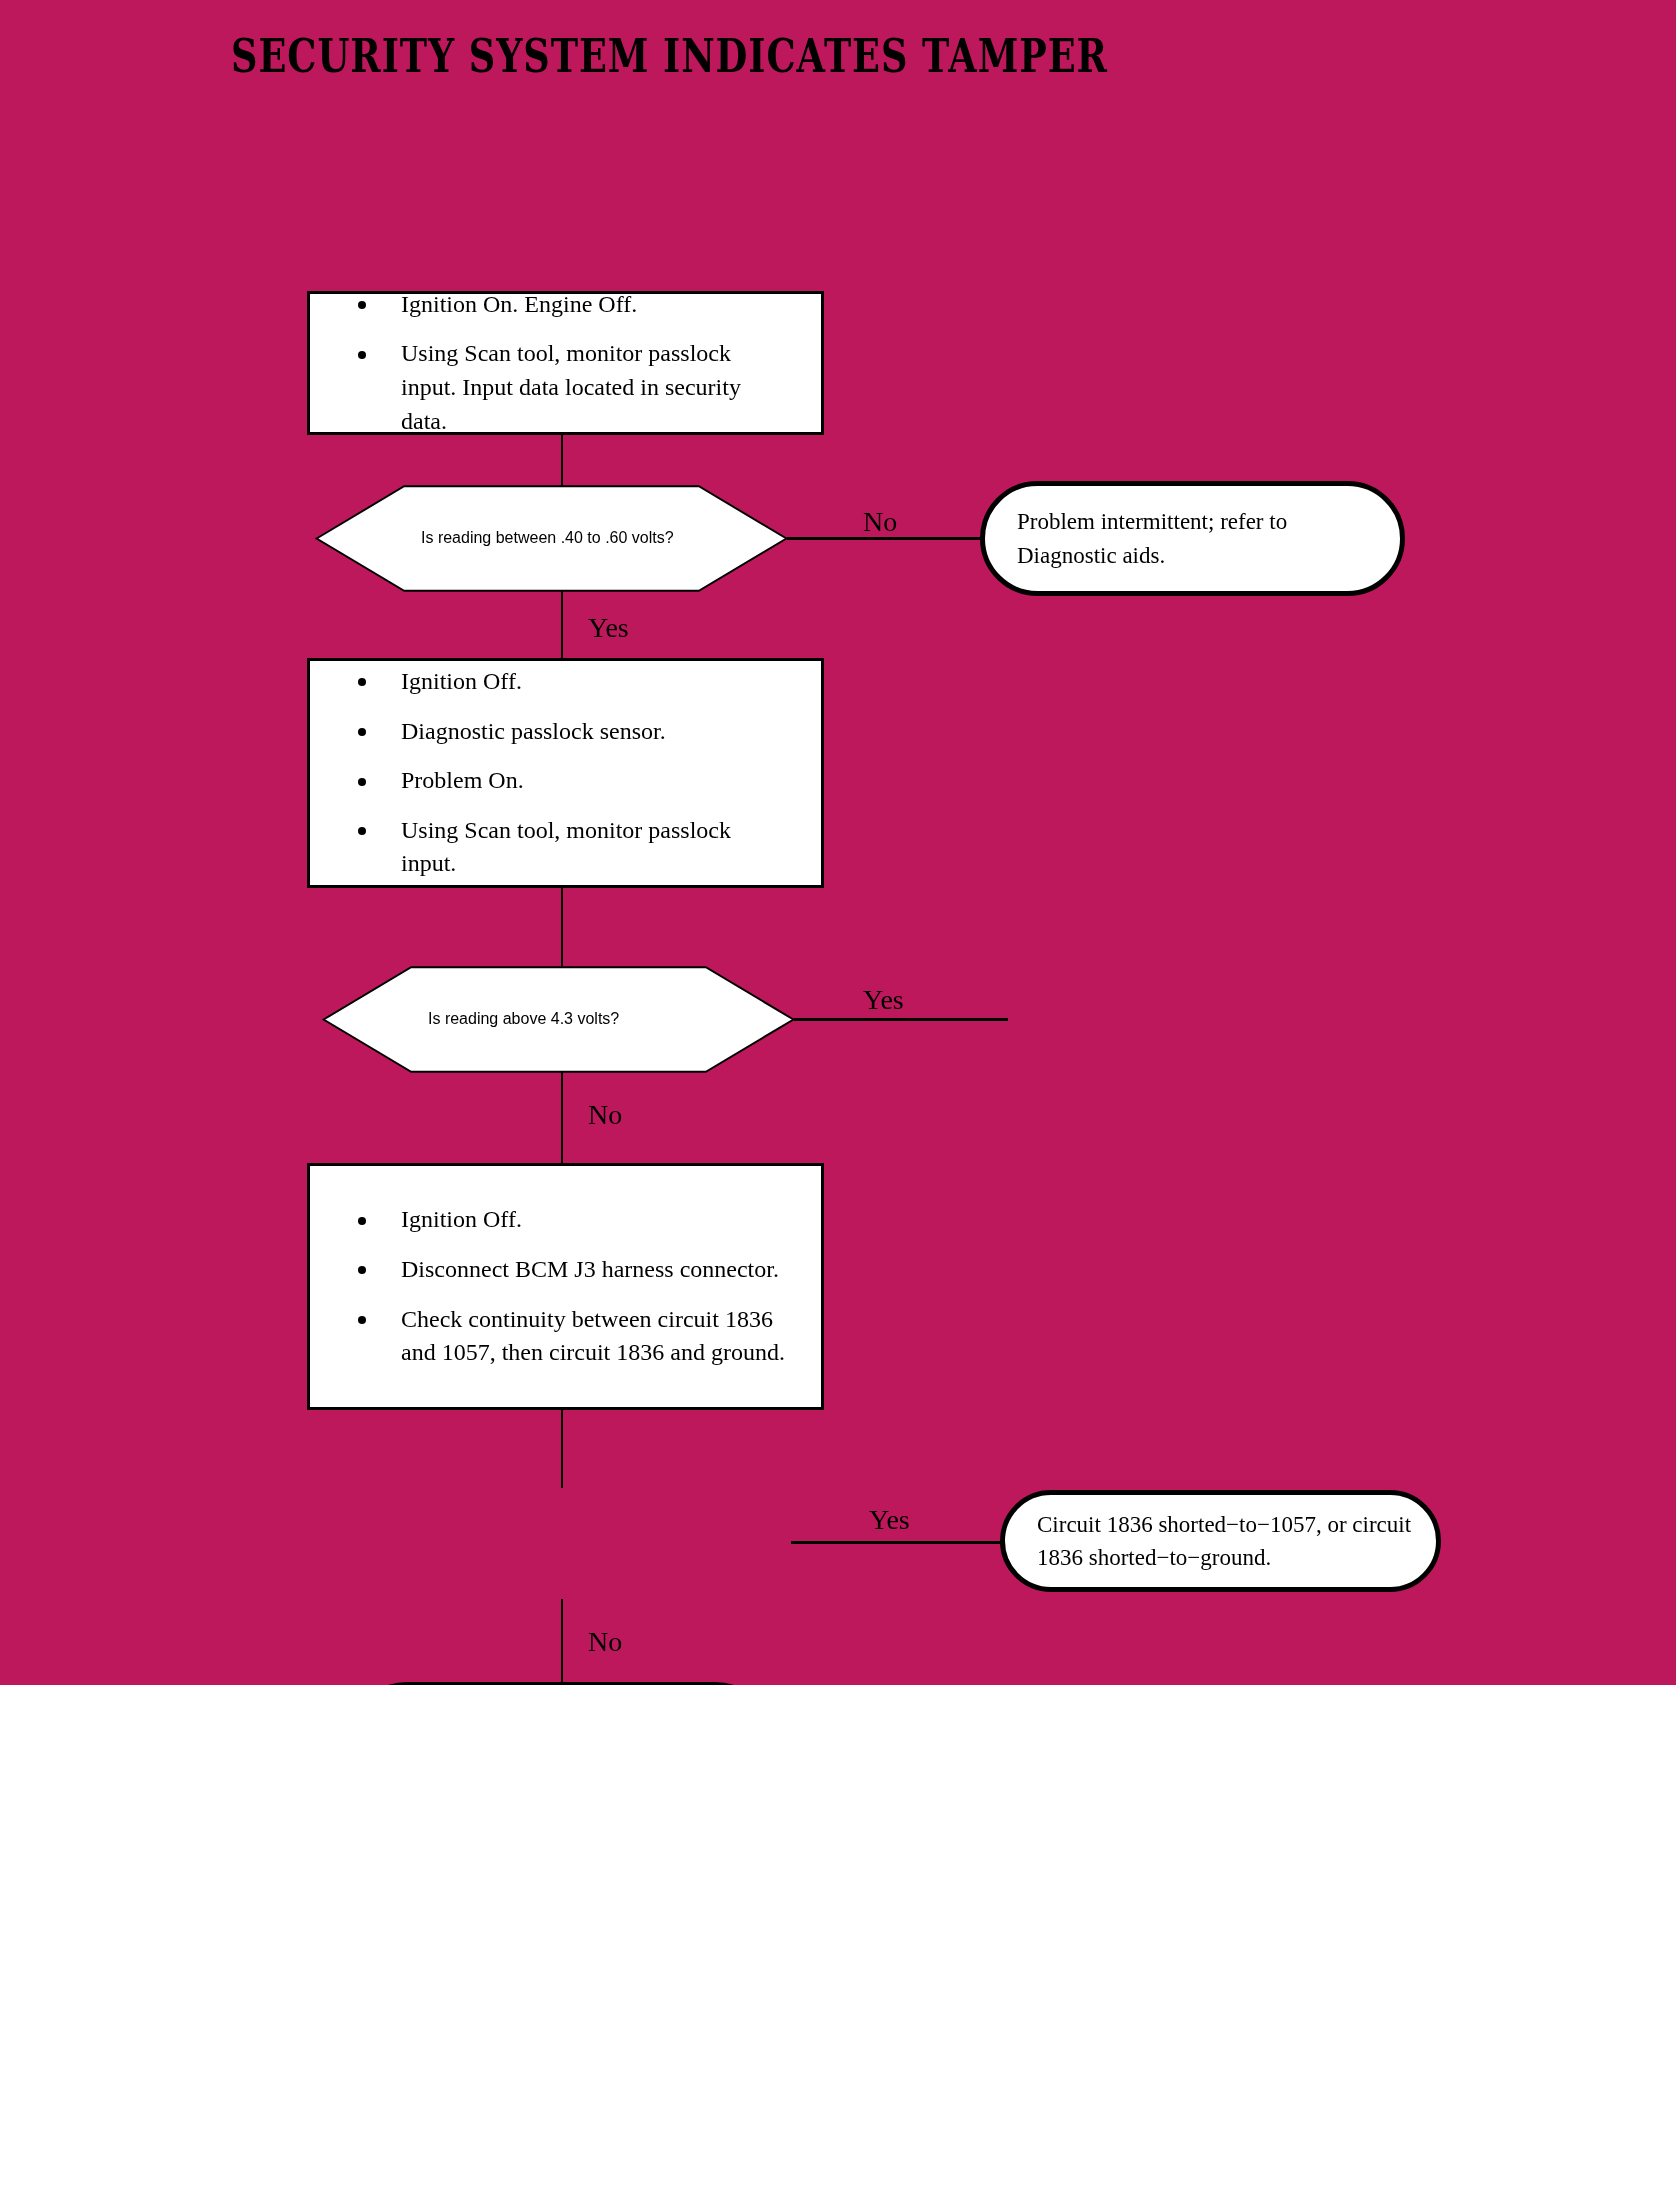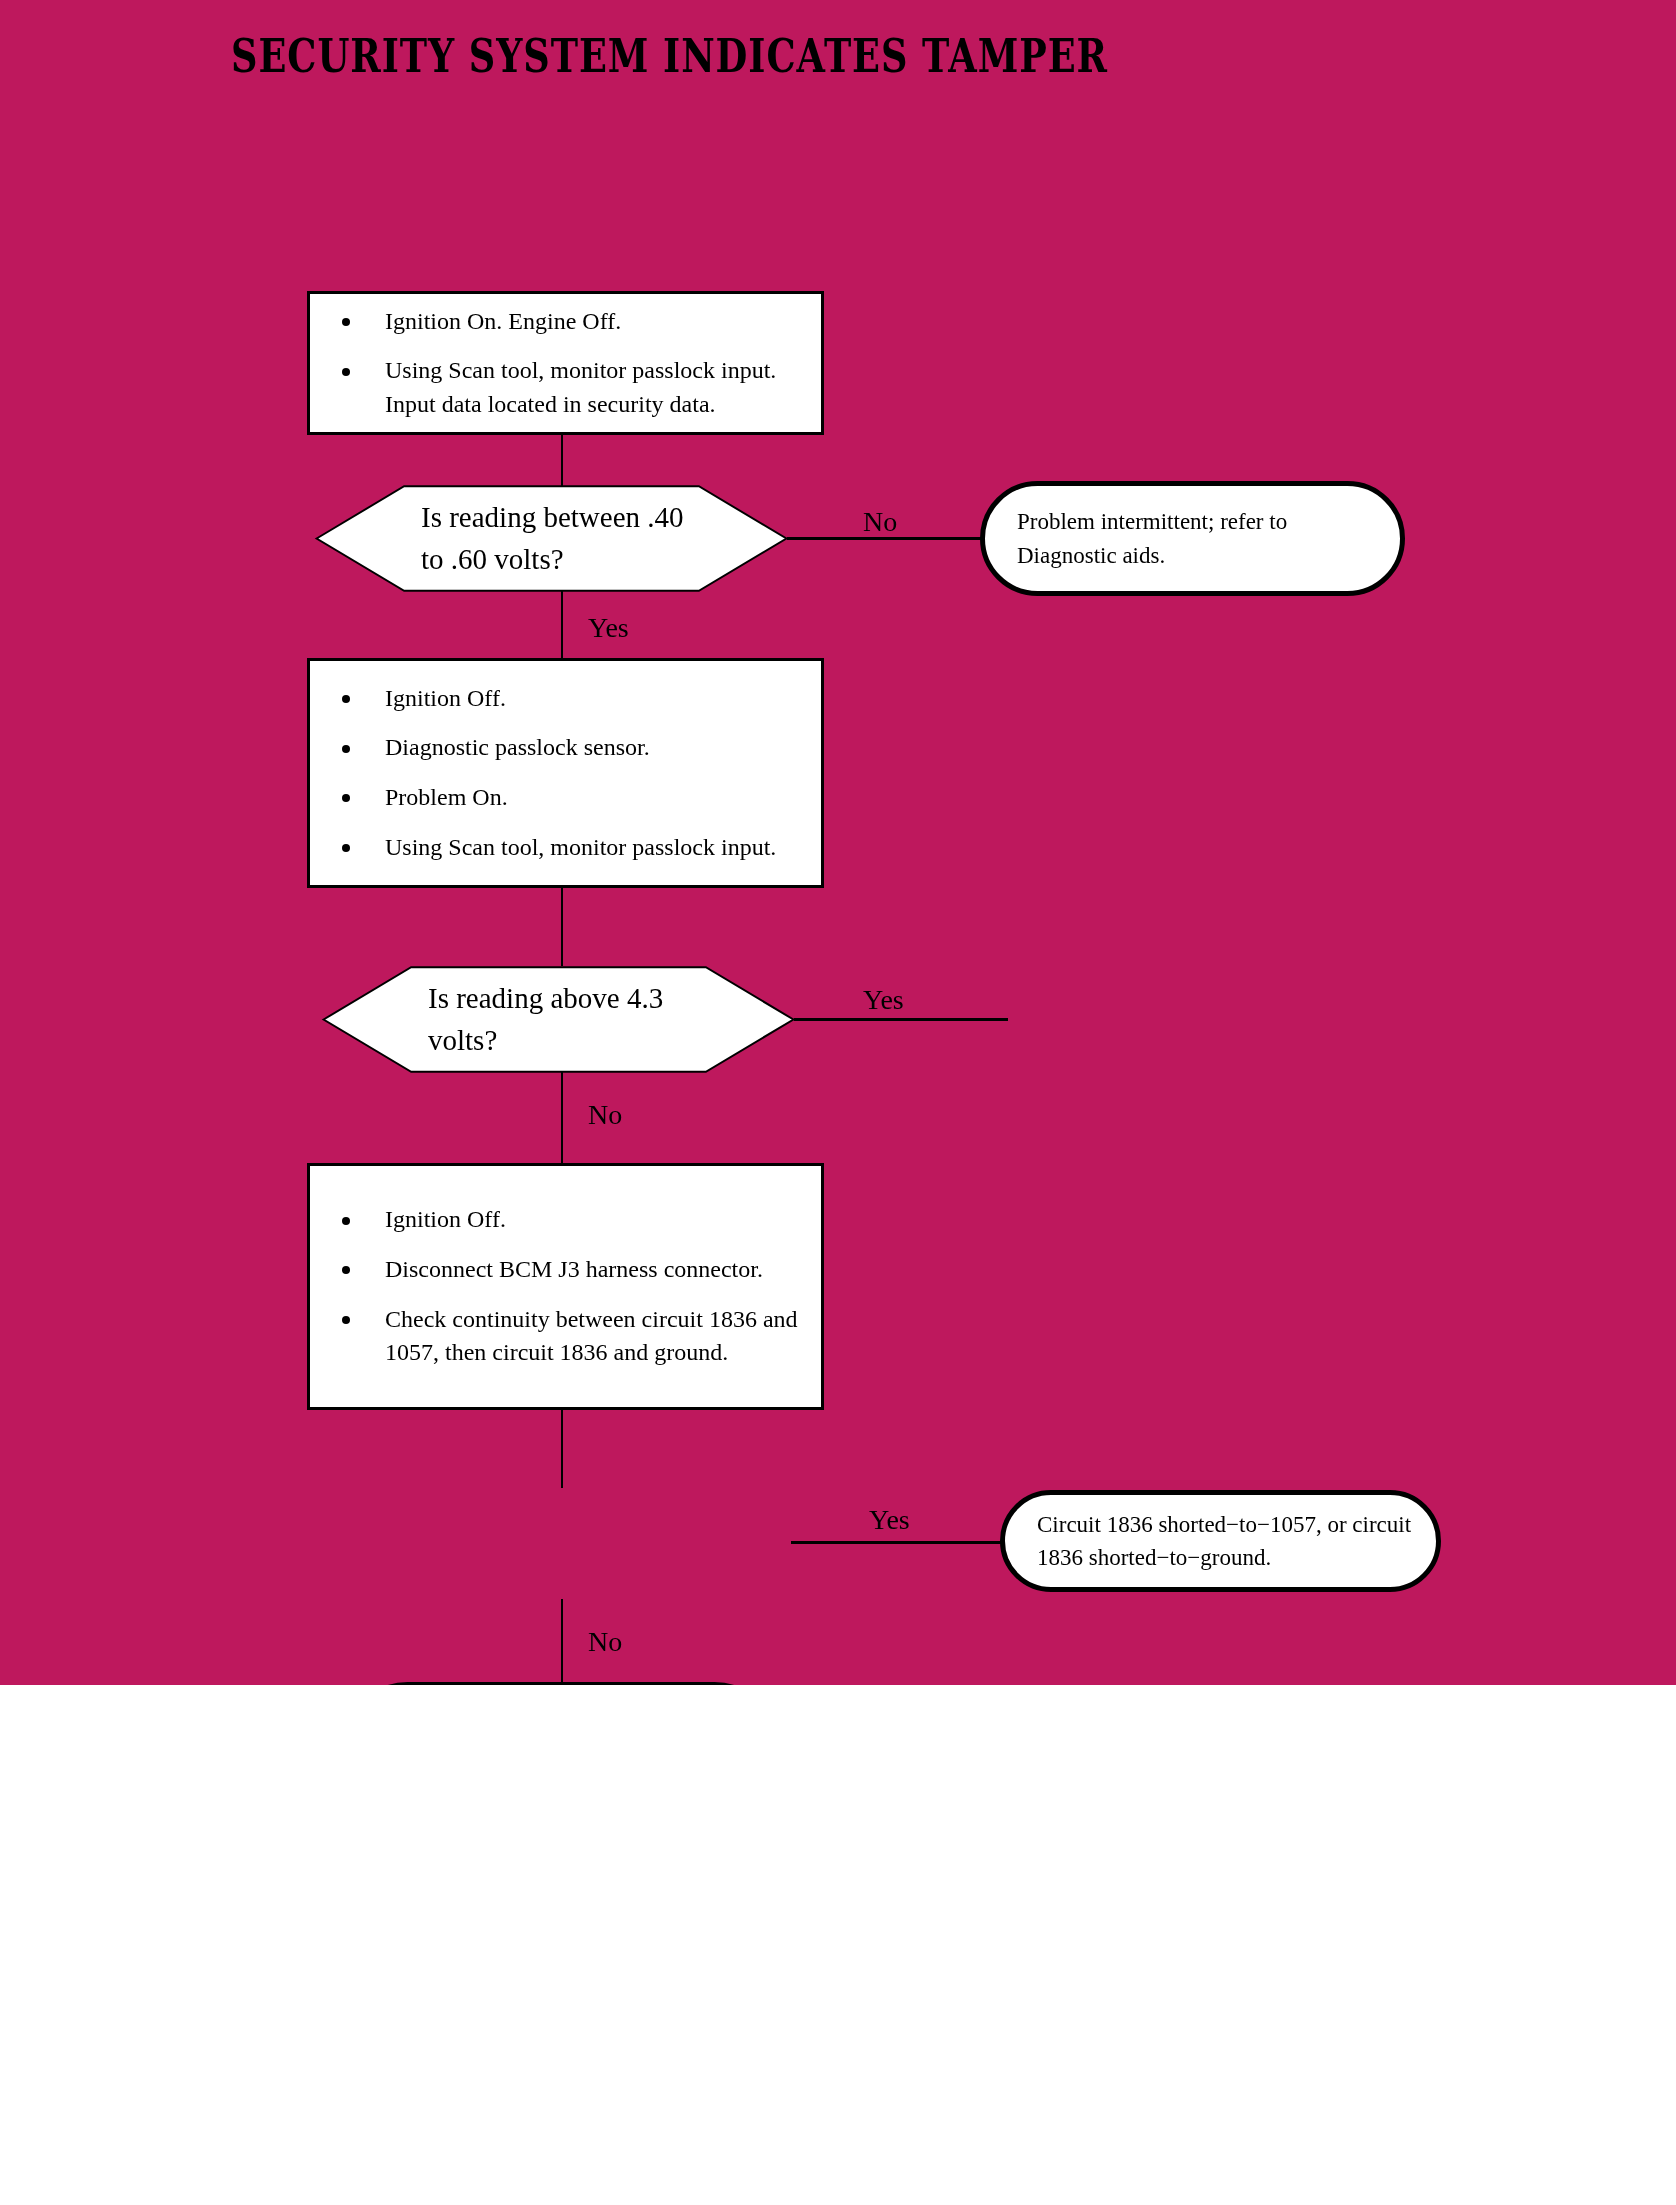--- a/index.html
+++ b/index.html
@@ -44,21 +44,21 @@
 
   
   .process-box {
     border: 3px solid #000;
     background: #fff;
     display: flex;
     align-items: center;
   }
   .bullet-list {
     list-style: none;
-    margin: 0;
+    margin: 16px;
     padding: 0 16px 0 28px;
     width: 100%;
   }
   .bullet-list li {
     position: relative;
     padding-left: 47px;
     margin: 0 0 16px 0;
     font-family: "Liberation Serif", "DejaVu Serif", serif;
     font-size: 24px;
     line-height: 1.40;
@@ -84,22 +84,22 @@
     position: absolute;
     left: 0;
     top: 0;
     width: 100%;
     height: 100%;
     overflow: visible;
   }
   .decision .decision-label {
     position: relative;
     z-index: 2;
-    font-family: Liberation Serif, serif;
-    font-size: 29px;
+    font-family: Liberation Sans, sans-serif;
+    font-size: 16px;
     line-height: 1.42;
     padding-left: 105px;
     padding-right: 91px;
   }
 
   
   .terminator {
     position: absolute;
     border: 5.5px solid #000;
     border-radius: 67px;

